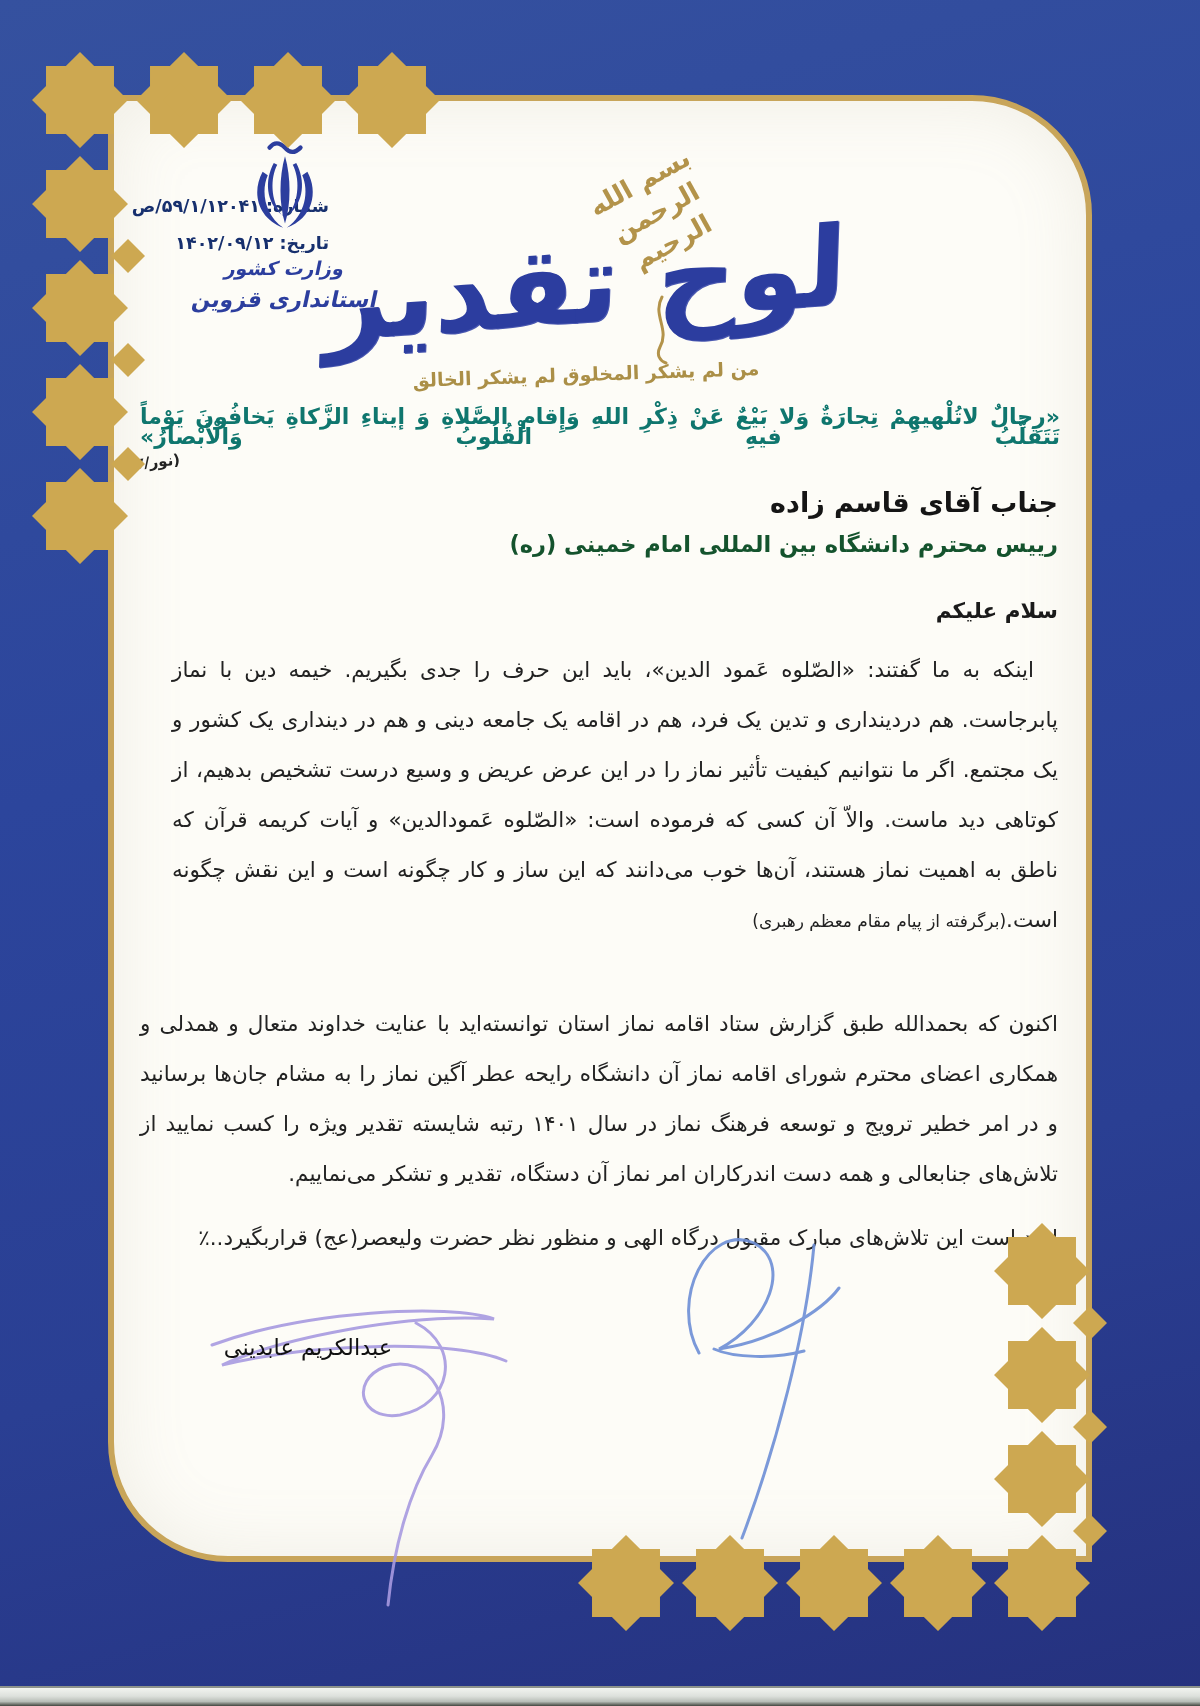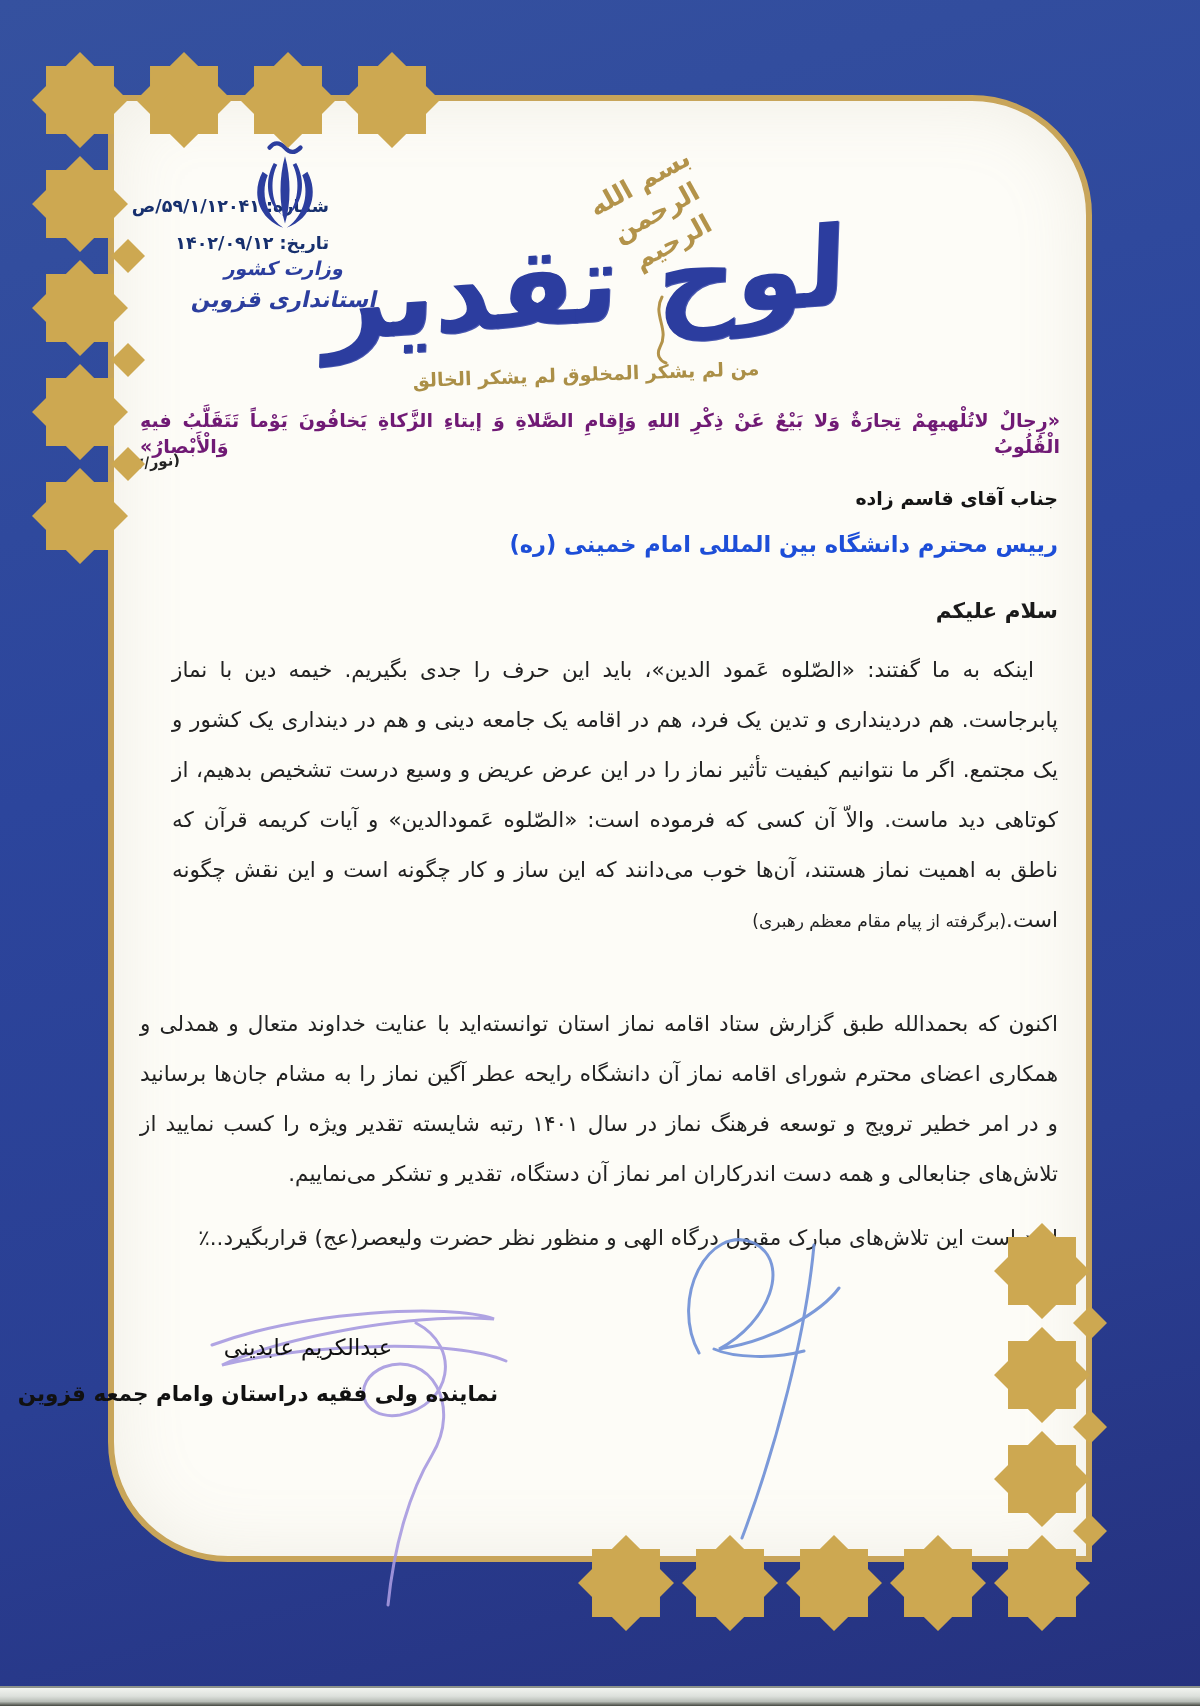--- a/index.html
+++ b/index.html
@@ -46,29 +46,29 @@
     white-space:nowrap;
   }
   .sublabel{
     position:absolute;right:220px;top:262px;width:560px;text-align:center;
     color:#ab8f47;font-size:19px;font-weight:600;transform:rotate(-2deg);
     letter-spacing:1px;white-space:nowrap;
   }
   
   .verse{
     position:absolute;right:26px;left:26px;top:306px;
-    font-size:19px;font-weight:600;color:#701a75;
-    text-align:justify;text-align-last:justify;line-height:26px;
+    font-size:22px;font-weight:600;color:#0f766e;
+    text-align:justify;text-align-last:justify;line-height:20px;
   }
   .verse-ref{
     position:absolute;right:906px;left:14px;top:352px;
     font-size:15px;font-weight:600;color:#222;transform:rotate(-5deg);white-space:nowrap;text-align:right;
   }
-  .recip1{position:absolute;right:28px;top:386px;font-size:19px;font-weight:bold;color:#151515;}
-  .recip2{position:absolute;right:28px;top:430px;font-size:22.5px;font-weight:bold;color:#1d4ed8;}
+  .recip1{position:absolute;right:28px;top:386px;font-size:27px;font-weight:bold;color:#151515;}
+  .recip2{position:absolute;right:28px;top:430px;font-size:22.5px;font-weight:bold;color:#14532d;}
   .salut{position:absolute;right:28px;top:497px;font-size:21.5px;font-weight:bold;color:#1a1a1a;}
   
   .para{
     position:absolute;right:28px;left:26px;
     font-size:21.5px;color:#222;line-height:50px;
     text-align:justify;direction:rtl;
   }
   .p1{top:544px;text-indent:24px;margin-left:32px;}
   .p2{top:898px;}
   .p3{top:1112px;}
@@ -147,21 +147,20 @@
     </svg>
     <svg class="ink ink-left" width="340" height="330" viewBox="0 0 340 330">
       <g fill="none" stroke="#a79ae0" stroke-width="3" stroke-linecap="round" opacity="0.9">
         <path d="M18 62 C 110 28 255 20 300 36 C 210 30 85 56 28 82 C 120 60 262 56 312 78"></path>
         <path d="M222 40 C 268 64 258 122 206 132 C 166 138 156 98 190 84 C 236 68 268 122 238 172 C 216 208 200 262 194 322"></path>
       </g>
     </svg>
 
     <div class="sigblock sig-left">
       <div class="signame">عبدالکریم عابدینی</div>
-      <div class="sigtitle">نماینده ولی فقیه دراستان وامام جمعه قزوین</div>
     </div>
 
   </div>
 
   <svg class="ornaments" width="1200" height="1706" viewBox="0 0 1200 1706">
     <defs>
       <polygon id="star8" points="100,50 85.4,64.7 85.4,85.4 64.7,85.4 50,100 35.3,85.4 14.6,85.4 14.6,64.7 0,50 14.6,35.3 14.6,14.6 35.3,14.6 50,0 64.7,14.6 85.4,14.6 85.4,35.3" transform="scale(0.01)"></polygon>
     </defs>
     <g fill="#cda851">
       <polygon points="128,100 113.98400000000001,114.112 113.98400000000001,133.984 94.112,133.984 80,148 65.888,133.984 46.016000000000005,133.984 46.016000000000005,114.112 32,100 46.016000000000005,85.888 46.016000000000005,66.016 65.888,66.016 80,52 94.112,66.016 113.98400000000001,66.016 113.98400000000001,85.888"></polygon>

